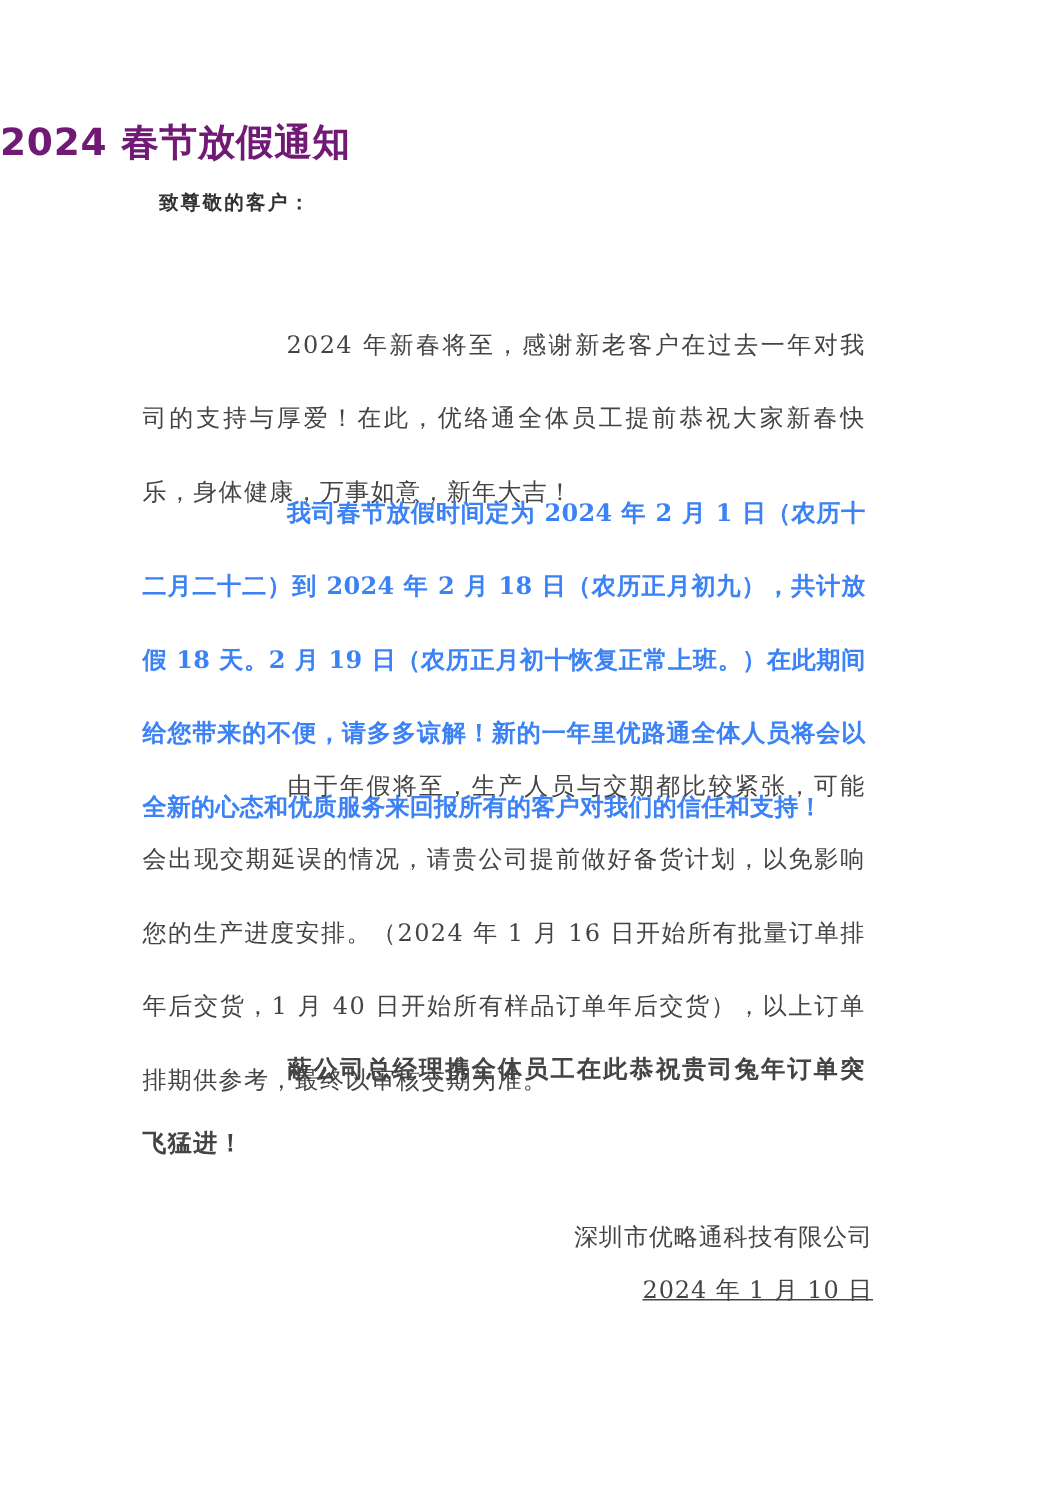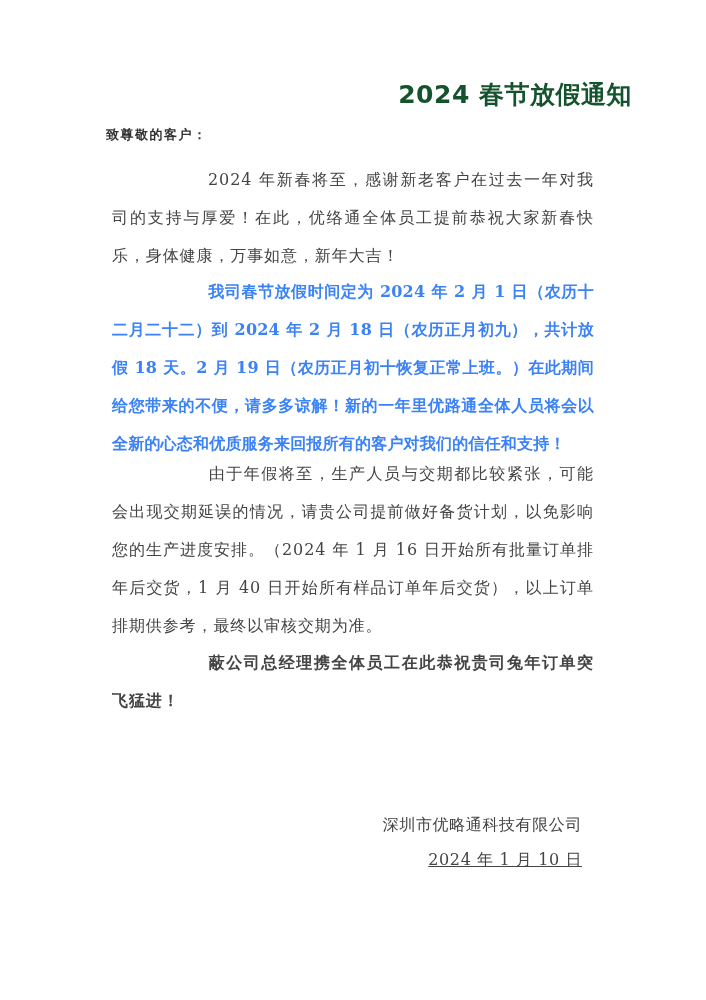--- a/index.html
+++ b/index.html
@@ -1,25 +1,25 @@
 <!DOCTYPE html>
 <html><head>
 <meta charset="utf-8">
 <style>
   html, body { margin: 0; padding: 0; background: #ffffff; }
   body { width: 706px; height: 1000px; position: relative; overflow: hidden;
          font-family: "DejaVu Serif", "Liberation Serif", serif; color: #3a3a3a; }
   .page { position: absolute; left: 0; top: 0; width: 706px; height: 1000px; }
-  .title { position: absolute; top: 78px; left: 0; width: 632px; text-align: right;
+  .title { position: absolute; top: 78px; left: 0; width: 632px; text-align: left;
            font-family: "DejaVu Sans", "Liberation Sans", sans-serif; font-size: 25px; font-weight: bold;
-           color: #14532d; letter-spacing: 0.5px; }
+           color: #701a75; letter-spacing: 0.5px; }
   .greeting { position: absolute; top: 126px; left: 106px; font-size: 13px; font-weight: bold;
               color: #333; letter-spacing: 1.5px; }
-  .para { position: absolute; left: 112px; width: 482px; font-size: 16px; line-height: 38px;
-          text-align: justify; letter-spacing: 0.9px; color: #444; }
+  .para { position: absolute; left: 95px; width: 482px; font-size: 16px; line-height: 49px;
+          text-align: justify; letter-spacing: 0.9px; color: #444; margin-top: 44px; }
   .para .indent { display: inline-block; width: 96px; }
   .para.bold { font-weight: bold; color: #3b82f6; letter-spacing: 0.2px; }
   .p1 { top: 161px; }
   .p2 { top: 273px; }
   .p3 { top: 455px; }
   .p4 { top: 644px; font-weight: bold; }
   .sign { position: absolute; right: 124px; font-size: 16px; color: #444; letter-spacing: 0.6px; }
   .sign.company { top: 815px; }
   .sign.date { top: 850px; text-decoration: underline; }
 </style>

